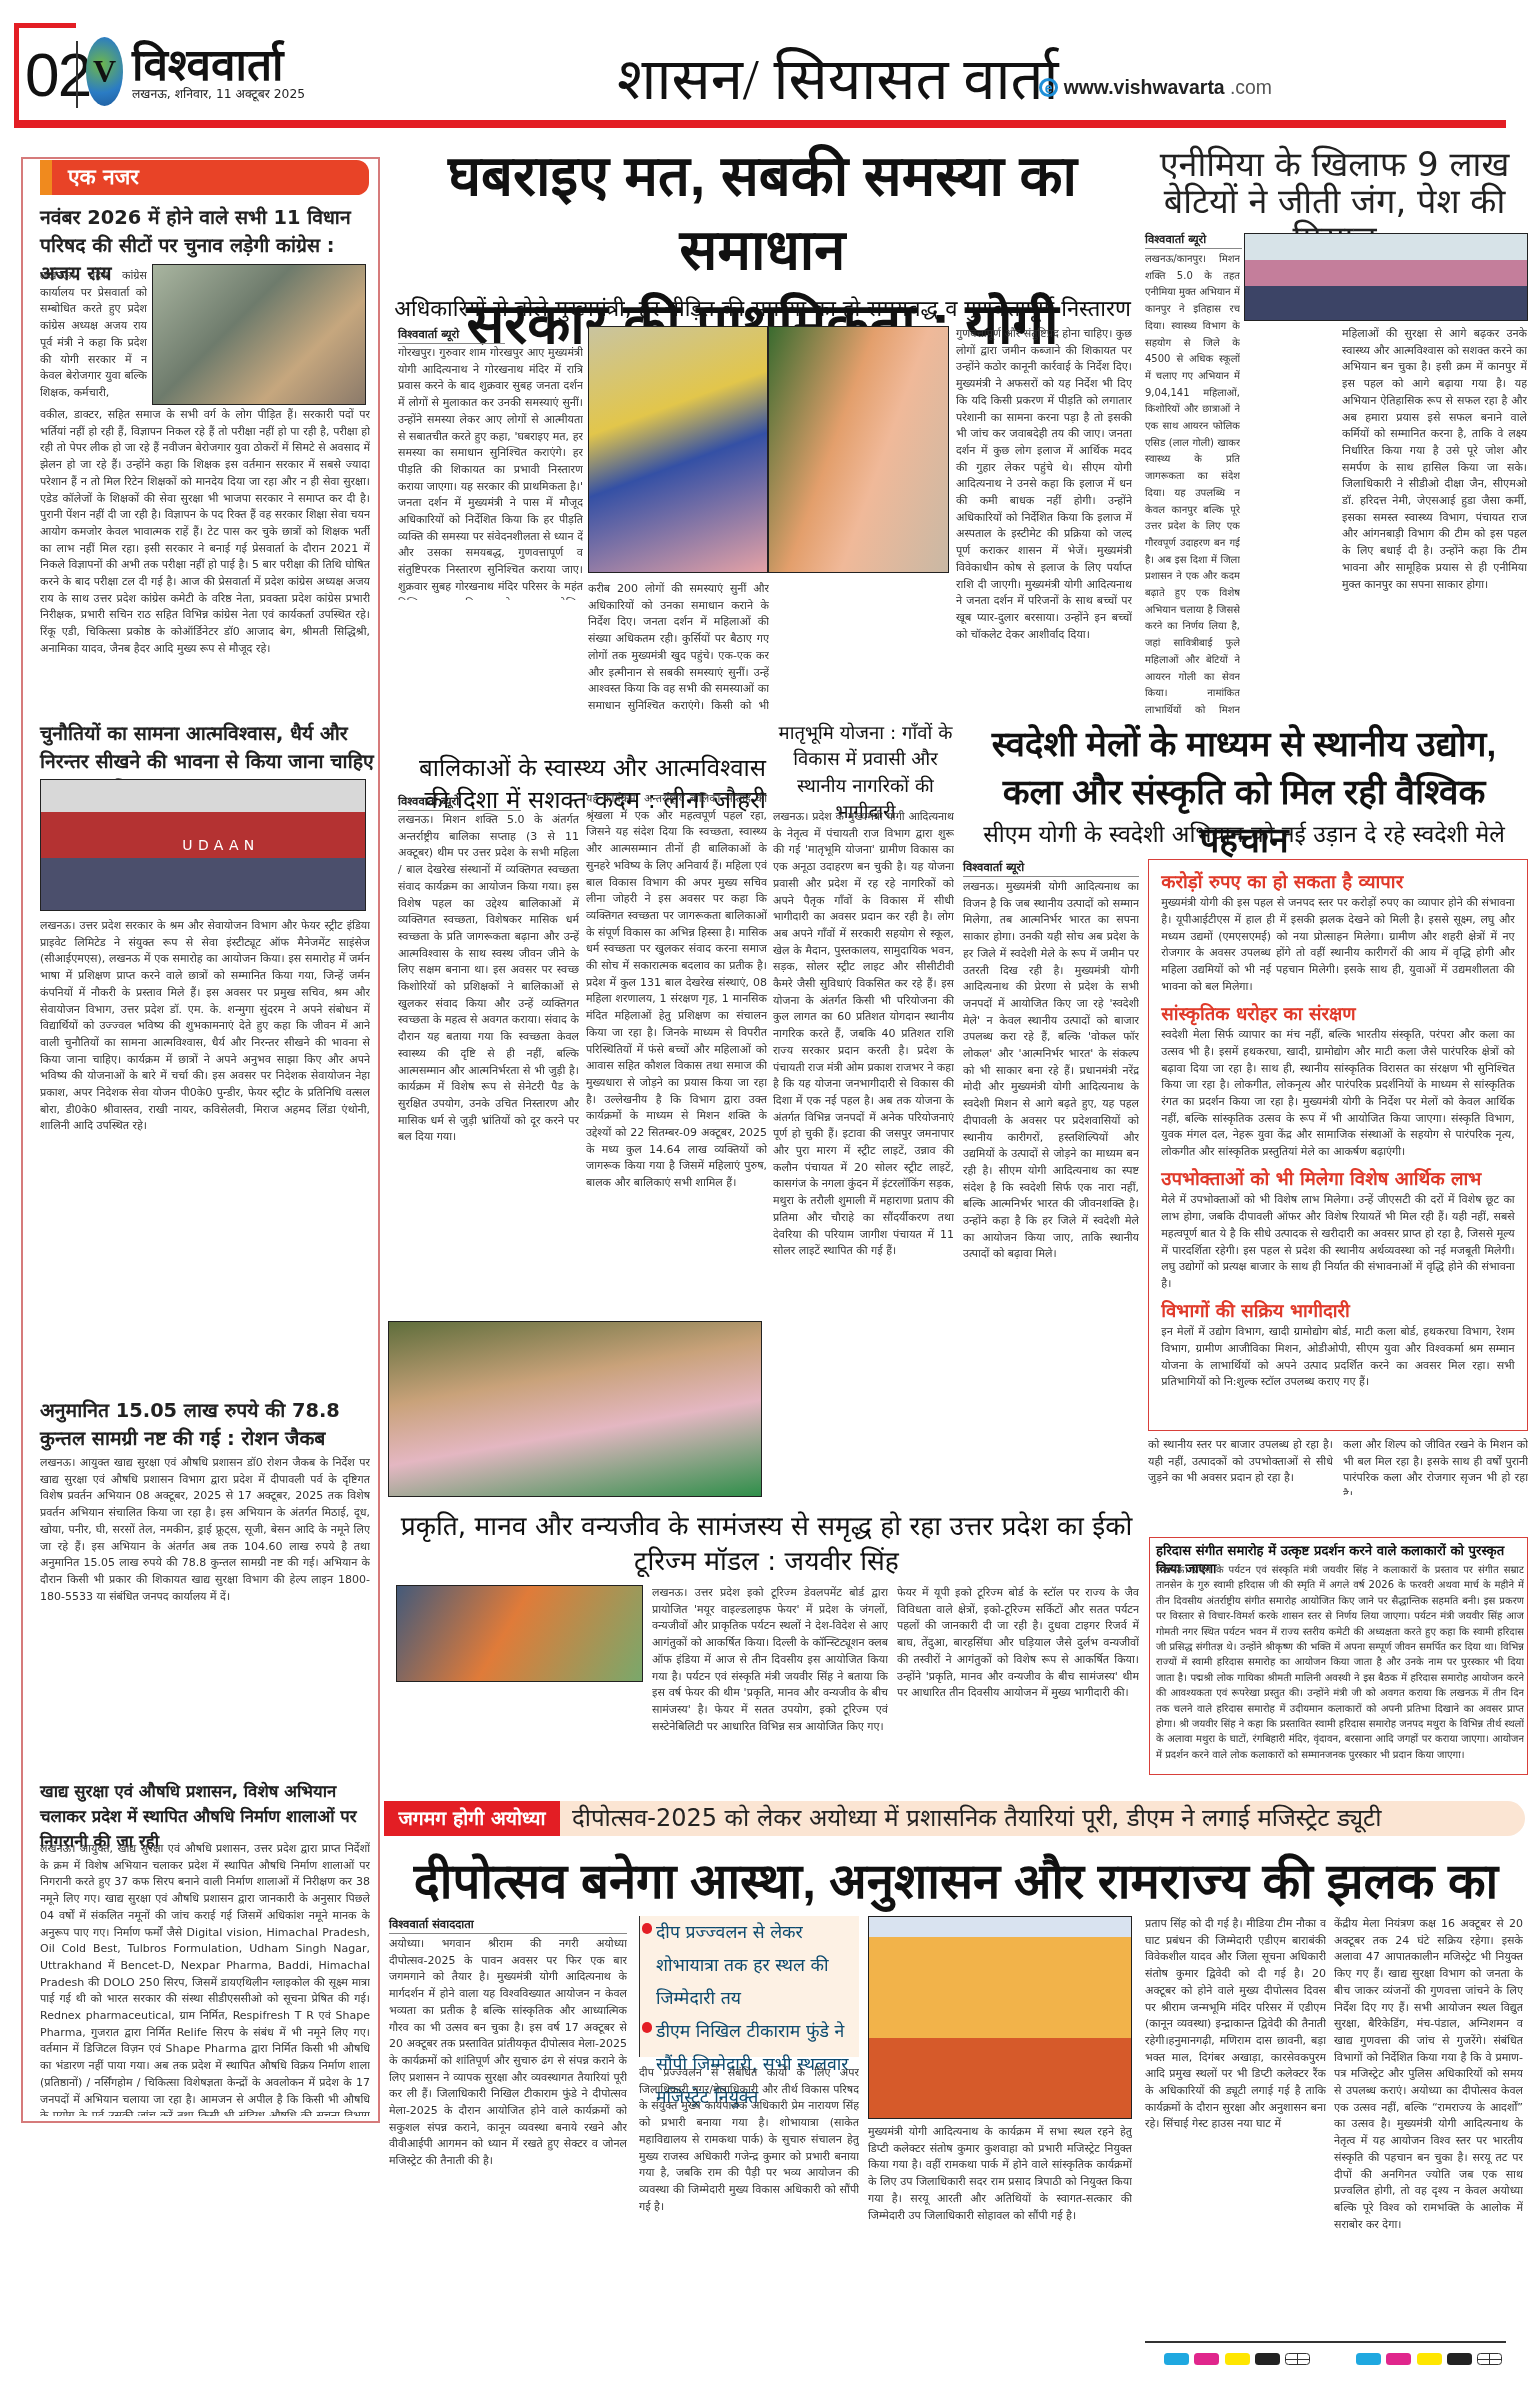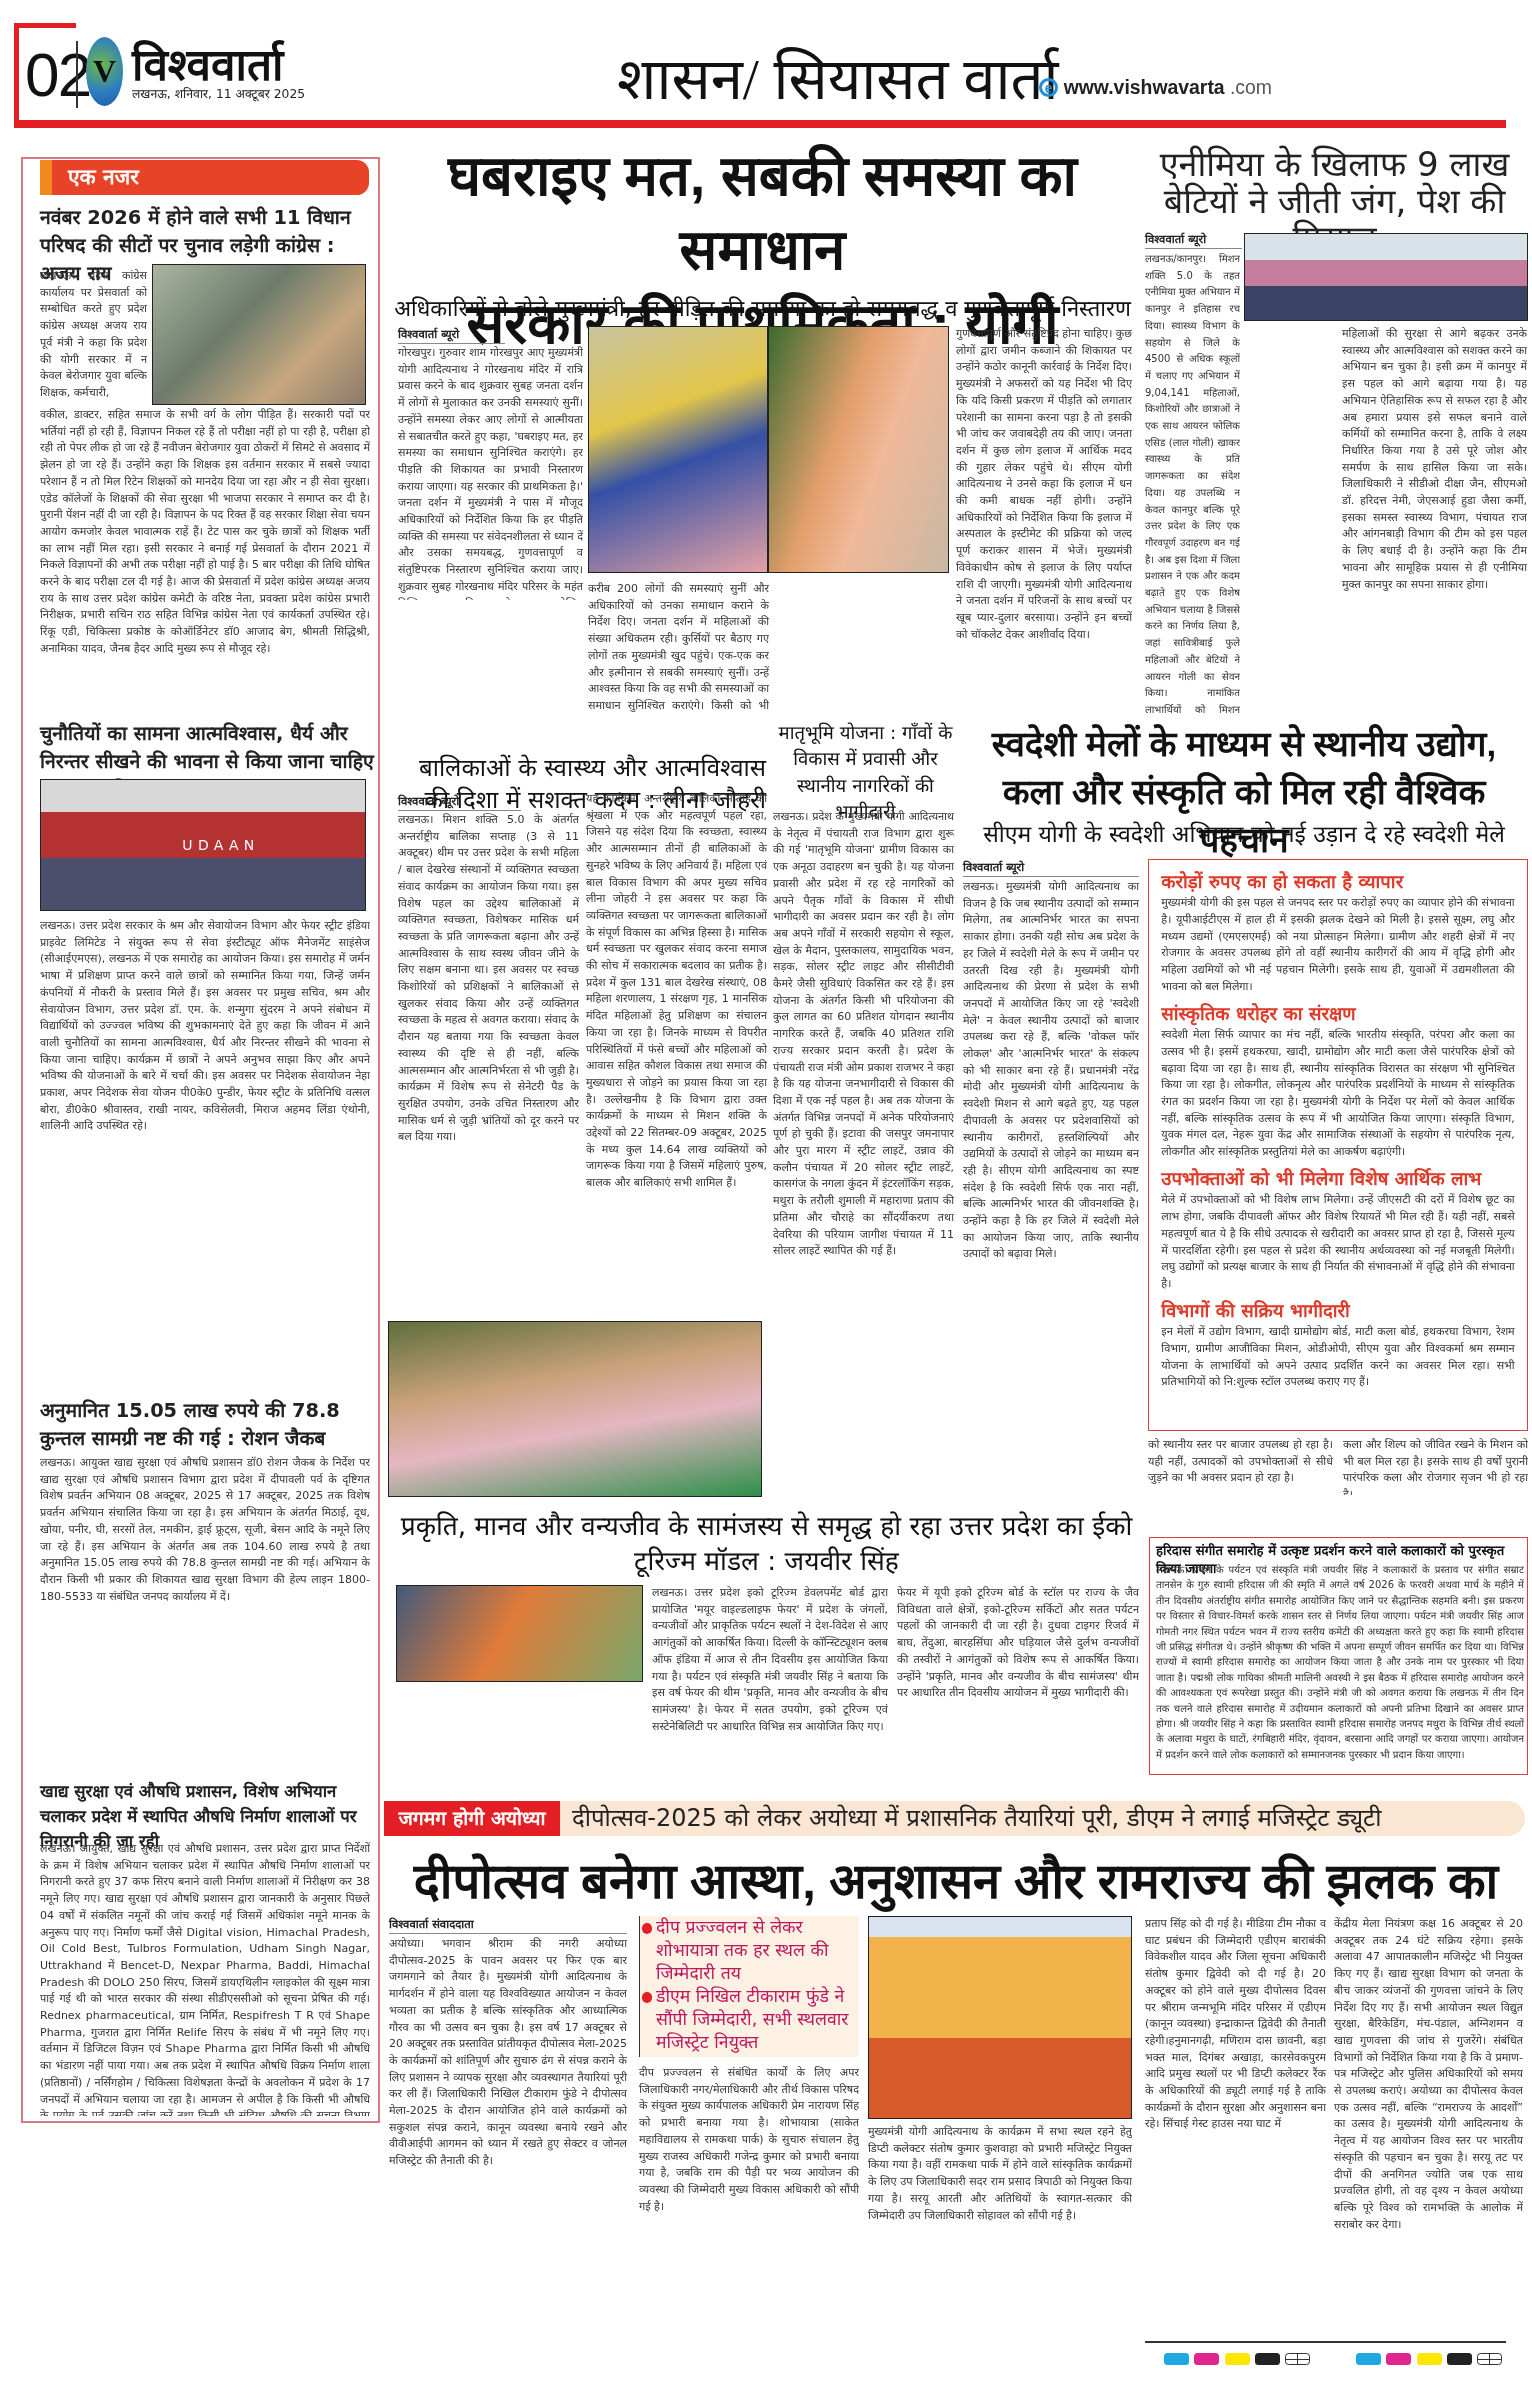--- a/index.html
+++ b/index.html
@@ -40,21 +40,21 @@
   .hl-mid { font-size:24px; line-height:32px; color:#111; text-align:center; }
   .hl-big { font-size:35px; font-weight:bold; line-height:48px; color:#111; text-align:center; font-family:"Liberation Sans", sans-serif; }
   .redbox { border:1.8px solid #d8403a; }
   .red-h { color:#e03a2a; font-weight:bold; font-size:18.5px; line-height:26.4px; }
   .harbox { left:1149px; top:1537px; width:379px; height:238px; border:1.8px solid #d8403a; }
   .jagmag-bar { left:384px; top:1801px; width:1141px; height:35px; background:#fbe5d3; border-radius:0 17.6px 17.6px 0; }
   .jagmag-tag { left:384px; top:1801px; width:176px; height:35px; background:#e31e24; color:#fff; font-size:19.4px; font-weight:bold; line-height:35px; text-align:center; }
   .jagmag-text { left:572px; top:1801px; font-size:24px; line-height:35px; color:#222; }
   .hl-deep { left:388px; top:1846px; width:1136px; text-align:center; font-size:49px; font-weight:bold; color:#111; font-family:"Liberation Sans", sans-serif; }
   .bullet-box { left:639px; top:1916px; width:220px; height:141px; background:#fdf1e4; border-left:1.8px solid #333; }
-  .bullet { font-size:17.6px; line-height:23px; color:#be185d; padding-left:16px; position:relative; }
+  .bullet { font-size:17.6px; line-height:33px; color:#0c4a6e; padding-left:16px; position:relative; }
   .bullet::before { content:""; position:absolute; left:1.8px; top:7px; width:10.6px; height:10.6px; border-radius:50%; background:#e31e24; }
   .reg { display:flex; gap:5.3px; }
   .reg span { width:25px; height:12.3px; border-radius:3.5px; display:inline-block; }
   .reg .cross { border:1.3px solid #333; background: linear-gradient(#333,#333) center/100% 1.3px no-repeat, linear-gradient(#333,#333) center/1.3px 100% no-repeat; }
 </style>
 </head>
 <body>
 
 <div class="masthead-red"></div>
 <div class="masthead-redv"></div>

